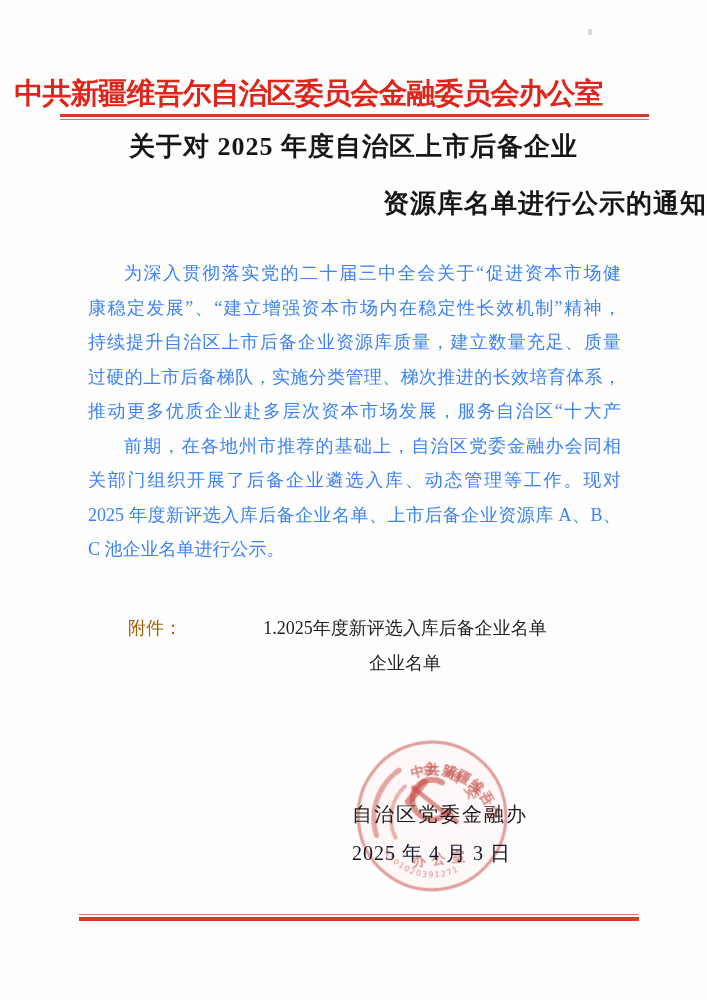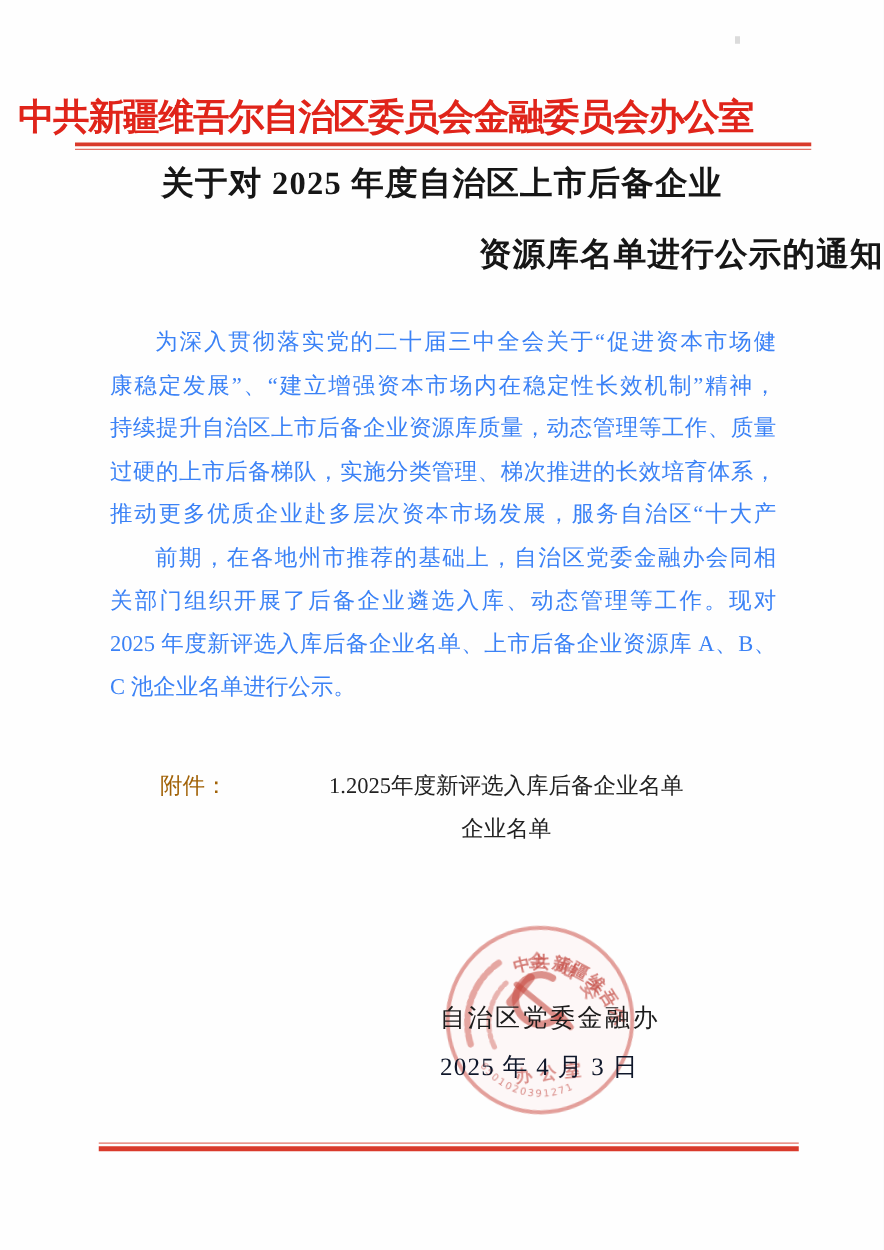--- a/index.html
+++ b/index.html
@@ -50,21 +50,21 @@
   <div class="letterhead">中共新疆维吾尔自治区委员会金融委员会办公室</div>
   <div class="rule-top-thick"></div>
   <div class="rule-top-thin"></div>
 
   <div class="doc-title l1">关于对 2025 年度自治区上市后备企业</div>
   <div class="doc-title l2">资源库名单进行公示的通知</div>
 
   <div class="bodyblock">
     <div class="bl ind">为深入贯彻落实党的二十届三中全会关于“促进资本市场健</div>
     <div class="bl">康稳定发展”、“建立增强资本市场内在稳定性长效机制”精神，</div>
-    <div class="bl">持续提升自治区上市后备企业资源库质量，动态管理等工作、质量</div>
+    <div class="bl">持续提升自治区上市后备企业资源库质量，建立数量充足、质量</div>
     <div class="bl">过硬的上市后备梯队，实施分类管理、梯次推进的长效培育体系，</div>
     <div class="bl">推动更多优质企业赴多层次资本市场发展，服务自治区“十大产</div>
     <div class="bl ind">前期，在各地州市推荐的基础上，自治区党委金融办会同相</div>
     <div class="bl">关部门组织开展了后备企业遴选入库、动态管理等工作。现对</div>
     <div class="bl">2025 年度新评选入库后备企业名单、上市后备企业资源库 A、B、</div>
     <div class="bl left">C 池企业名单进行公示。</div>
   </div>
 
   <div class="attach-label">附件：</div>
   <div class="attach-lines">

